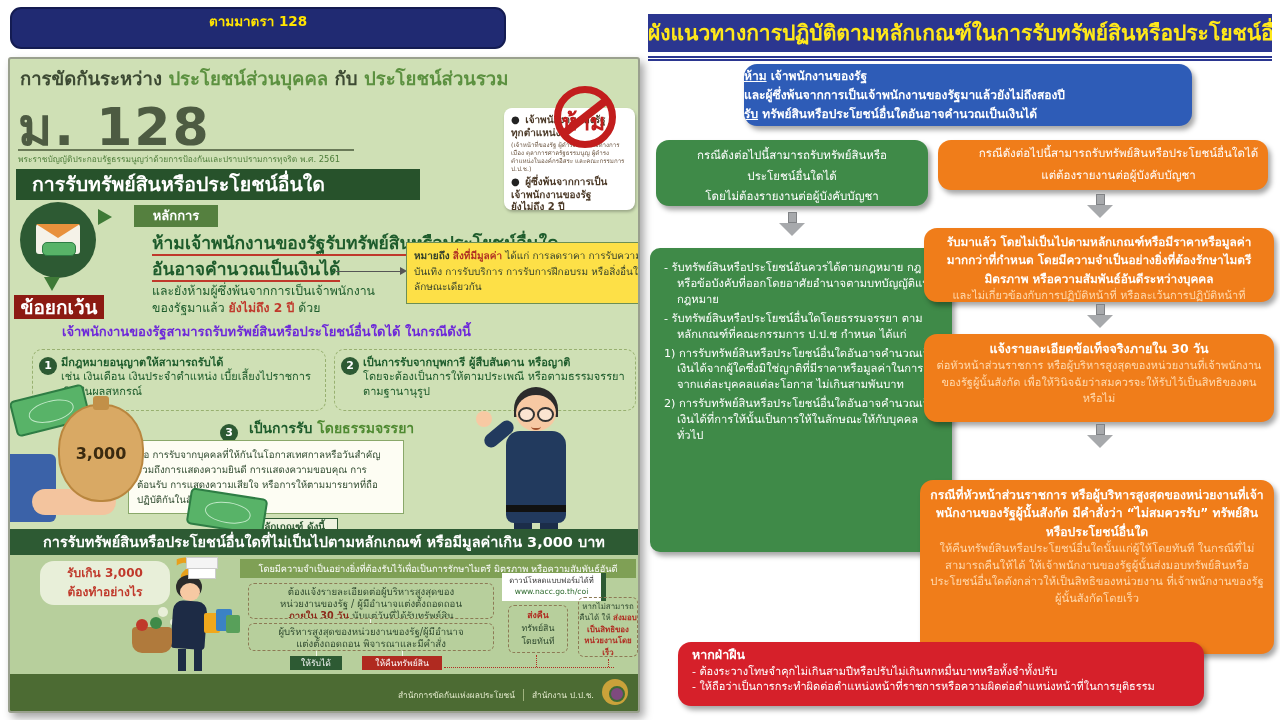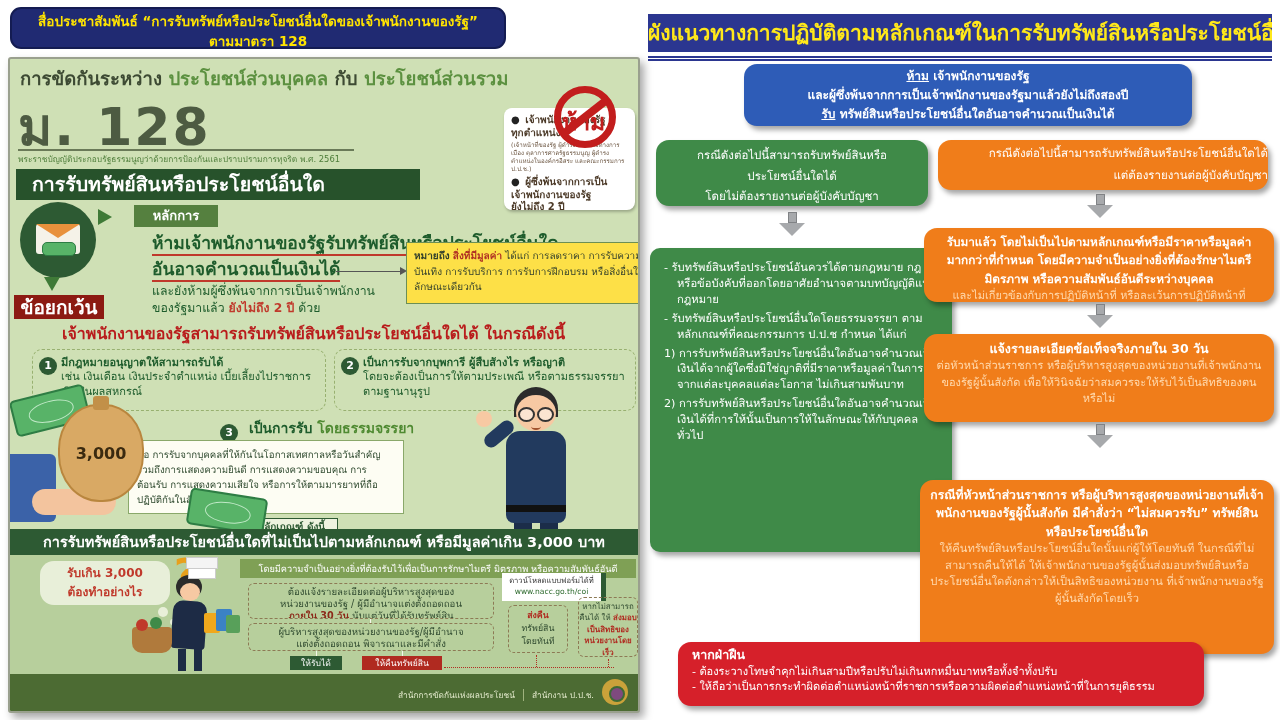--- a/index.html
+++ b/index.html
@@ -47,21 +47,21 @@
   .principle-main{left:142px;top:170px;font-size:17.5px;font-weight:bold;color:#1e5c2c;}
   .principle-main span{border-bottom:2px solid #c0392b;padding-bottom:1px;}
   .principle-main2{top:196px;}
   .note-link{left:326px;top:212px;width:66px;border-top:1.2px solid #555;}
   .note-link-head{left:390px;top:208px;width:0;height:0;border-top:4px solid transparent;border-bottom:4px solid transparent;border-left:7px solid #555;}
   .principle-sub{left:142px;top:224px;font-size:12.3px;color:#1e5c2c;line-height:1.35;}
   .principle-sub .red{color:#c0392b;font-weight:bold;}
   .meaning-note{left:396px;top:183px;width:267px;height:62px;background:#fde047;border:1px solid #6c8f54;
                 padding:5px 7px;box-sizing:border-box;font-size:10px;line-height:1.55;color:#33402c;overflow:hidden;}
   .meaning-note .red{color:#b03024;font-weight:bold;}
-  .exc-title{left:52px;top:262px;width:570px;font-size:16px;font-weight:bold;color:#b91c1c;white-space:nowrap;overflow:hidden;}
+  .exc-title{left:52px;top:262px;width:570px;font-size:13px;font-weight:bold;color:#6d28d9;white-space:nowrap;overflow:hidden;}
   .case-box{border:1.6px dashed #98b070;border-radius:10px;padding:6px 8px 6px 28px;box-sizing:border-box;
             font-size:11px;line-height:1.3;color:#1e5c2c;overflow:hidden;}
   .case1{left:22px;top:290px;width:294px;height:62px;}
   .case2{left:324px;top:290px;width:302px;height:62px;}
   .num{position:absolute;left:6px;top:7px;width:18px;height:18px;background:#2d5a33;border-radius:50%;
        color:#fff;font-size:11px;font-weight:bold;text-align:center;line-height:18px;}
   .case3-head{left:210px;top:358px;font-size:14px;font-weight:bold;color:#1e5c2c;}
   .case3-head .num3{display:inline-block;position:static;width:18px;height:18px;background:#2d5a33;border-radius:50%;
        color:#fff;font-size:11px;text-align:center;line-height:18px;margin-right:6px;vertical-align:-3px;}
   .case3-head .grn{color:#4f8a32;}
@@ -132,25 +132,25 @@
   .p-footer .sep{width:1px;height:12px;background:#9fb27e;}
   .nacc-logo{position:absolute;right:10px;top:5px;width:26px;height:26px;background:#caa23a;border-radius:50%;}
   .nacc-logo .in{position:absolute;left:7px;top:7px;width:12px;height:12px;background:#7e4a7e;border-radius:50%;border:2px solid #3f6b35;}
 
   
   .r-header{left:648px;top:14px;width:624px;height:38px;background:#2b3690;color:#ffe81a;font-weight:bold;
             font-size:21px;line-height:38px;text-align:center;white-space:nowrap;overflow:hidden;}
   .r-rule{left:648px;top:56px;width:624px;height:5px;border-top:2px solid #2b3690;border-bottom:2px solid #2b3690;box-sizing:border-box;}
   .rbox{border-radius:13px;box-shadow:3px 4px 5px rgba(0,0,0,.35);color:#fff;box-sizing:border-box;overflow:hidden;}
   .banbox{left:744px;top:64px;width:448px;height:62px;background:#2e5cb7;font-size:12px;font-weight:bold;
-          text-align:center;line-height:1.6;padding-top:3px;}
+          line-height:1.6;padding-top:3px;}
   .banbox .u{text-decoration:underline;}
   .ghead{left:656px;top:140px;width:272px;height:66px;background:#3f8a48;font-size:11.5px;text-align:center;
          line-height:1.8;padding-top:5px;}
-  .ohead{left:938px;top:140px;width:330px;height:50px;background:#f07d1a;font-size:11.5px;text-align:right;
+  .ohead{left:938px;top:140px;width:330px;height:50px;background:#f07d1a;font-size:11.5px;text-align:center;
          line-height:1.9;padding-top:3px;padding-left:31px;}
   .flow-arrow{width:26px;}
   .flow-arrow .stem{width:9px;height:11px;background:#a7a9ac;border:1px solid #808285;margin:0 auto;box-sizing:border-box;}
   .flow-arrow .head{width:0;height:0;border-left:13px solid transparent;border-right:13px solid transparent;
                     border-top:13px solid #a7a9ac;}
   .gbig{left:650px;top:248px;width:302px;height:304px;background:#3f8a48;border-radius:10px;
         box-shadow:3px 4px 5px rgba(0,0,0,.35);padding:12px 12px 8px 14px;box-sizing:border-box;color:#fff;overflow:hidden;}
   .gbig .item{font-size:11.2px;line-height:1.42;padding-left:13px;text-indent:-13px;margin-bottom:3px;}
   .obox{background:#f07d1a;text-align:center;}
   .obox .bold{font-size:11.8px;font-weight:bold;line-height:1.55;}
@@ -165,21 +165,20 @@
           box-shadow:3px 4px 5px rgba(0,0,0,.35);color:#fff;padding:4px 14px;box-sizing:border-box;overflow:hidden;}
   .redbox .title{font-weight:bold;font-size:12.5px;line-height:1.4;}
   .redbox .line{font-size:11px;line-height:1.45;}
 </style>
 </head>
 <body>
 
 <div class="canvas">
 
   <div class="abs l-header">
-    <div>สื่อประชาสัมพันธ์ “การรับทรัพย์หรือประโยชน์อื่นใดของเจ้าพนักงานของรัฐ”</div>
     <div>ตามมาตรา 128</div>
   </div>
 
   <div class="abs poster">
     <div class="abs p-title">
       <span>การขัดกันระหว่าง</span>
       <span class="grn">ประโยชน์ส่วนบุคคล</span>
       <span>กับ</span>
       <span class="grn">ประโยชน์ส่วนรวม</span>
     </div>
@@ -242,21 +241,21 @@
     <div class="abs chip chip-exception">ข้อยกเว้น</div>
     <div class="abs exc-title">เจ้าพนักงานของรัฐสามารถรับทรัพย์สินหรือประโยชน์อื่นใดได้ ในกรณีดังนี้</div>
 
     <div class="abs case-box case1">
       <div class="num">1</div>
       <span class="b">มีกฎหมายอนุญาตให้สามารถรับได้</span><br>
       <span>เช่น เงินเดือน เงินประจำตำแหน่ง เบี้ยเลี้ยงไปราชการ เงินปันผลสหกรณ์</span>
     </div>
     <div class="abs case-box case2">
       <div class="num">2</div>
-      <span class="b">เป็นการรับจากบุพการี ผู้สืบสัางไร หรือญาติ</span><br>
+      <span class="b">เป็นการรับจากบุพการี ผู้สืบสันดาน หรือญาติ</span><br>
       <span>โดยจะต้องเป็นการให้ตามประเพณี หรือตามธรรมจรรยาตามฐานานุรูป</span>
     </div>
 
     <div class="abs case3-head">
       <span class="num3">3</span>
       <span>เป็นการรับ</span>
       <span class="grn">โดยธรรมจรรยา</span>
     </div>
     <div class="abs case3-detail">คือ การรับจากบุคคลที่ให้กันในโอกาสเทศกาลหรือวันสำคัญ รวมถึงการแสดงความยินดี การแสดงความขอบคุณ การต้อนรับ การแสดงความเสียใจ หรือการให้ตามมารยาทที่ถือปฏิบัติกันในสังคม</div>
     <div class="abs crit-chip">ตามหลักเกณฑ์ ดังนี้</div>

